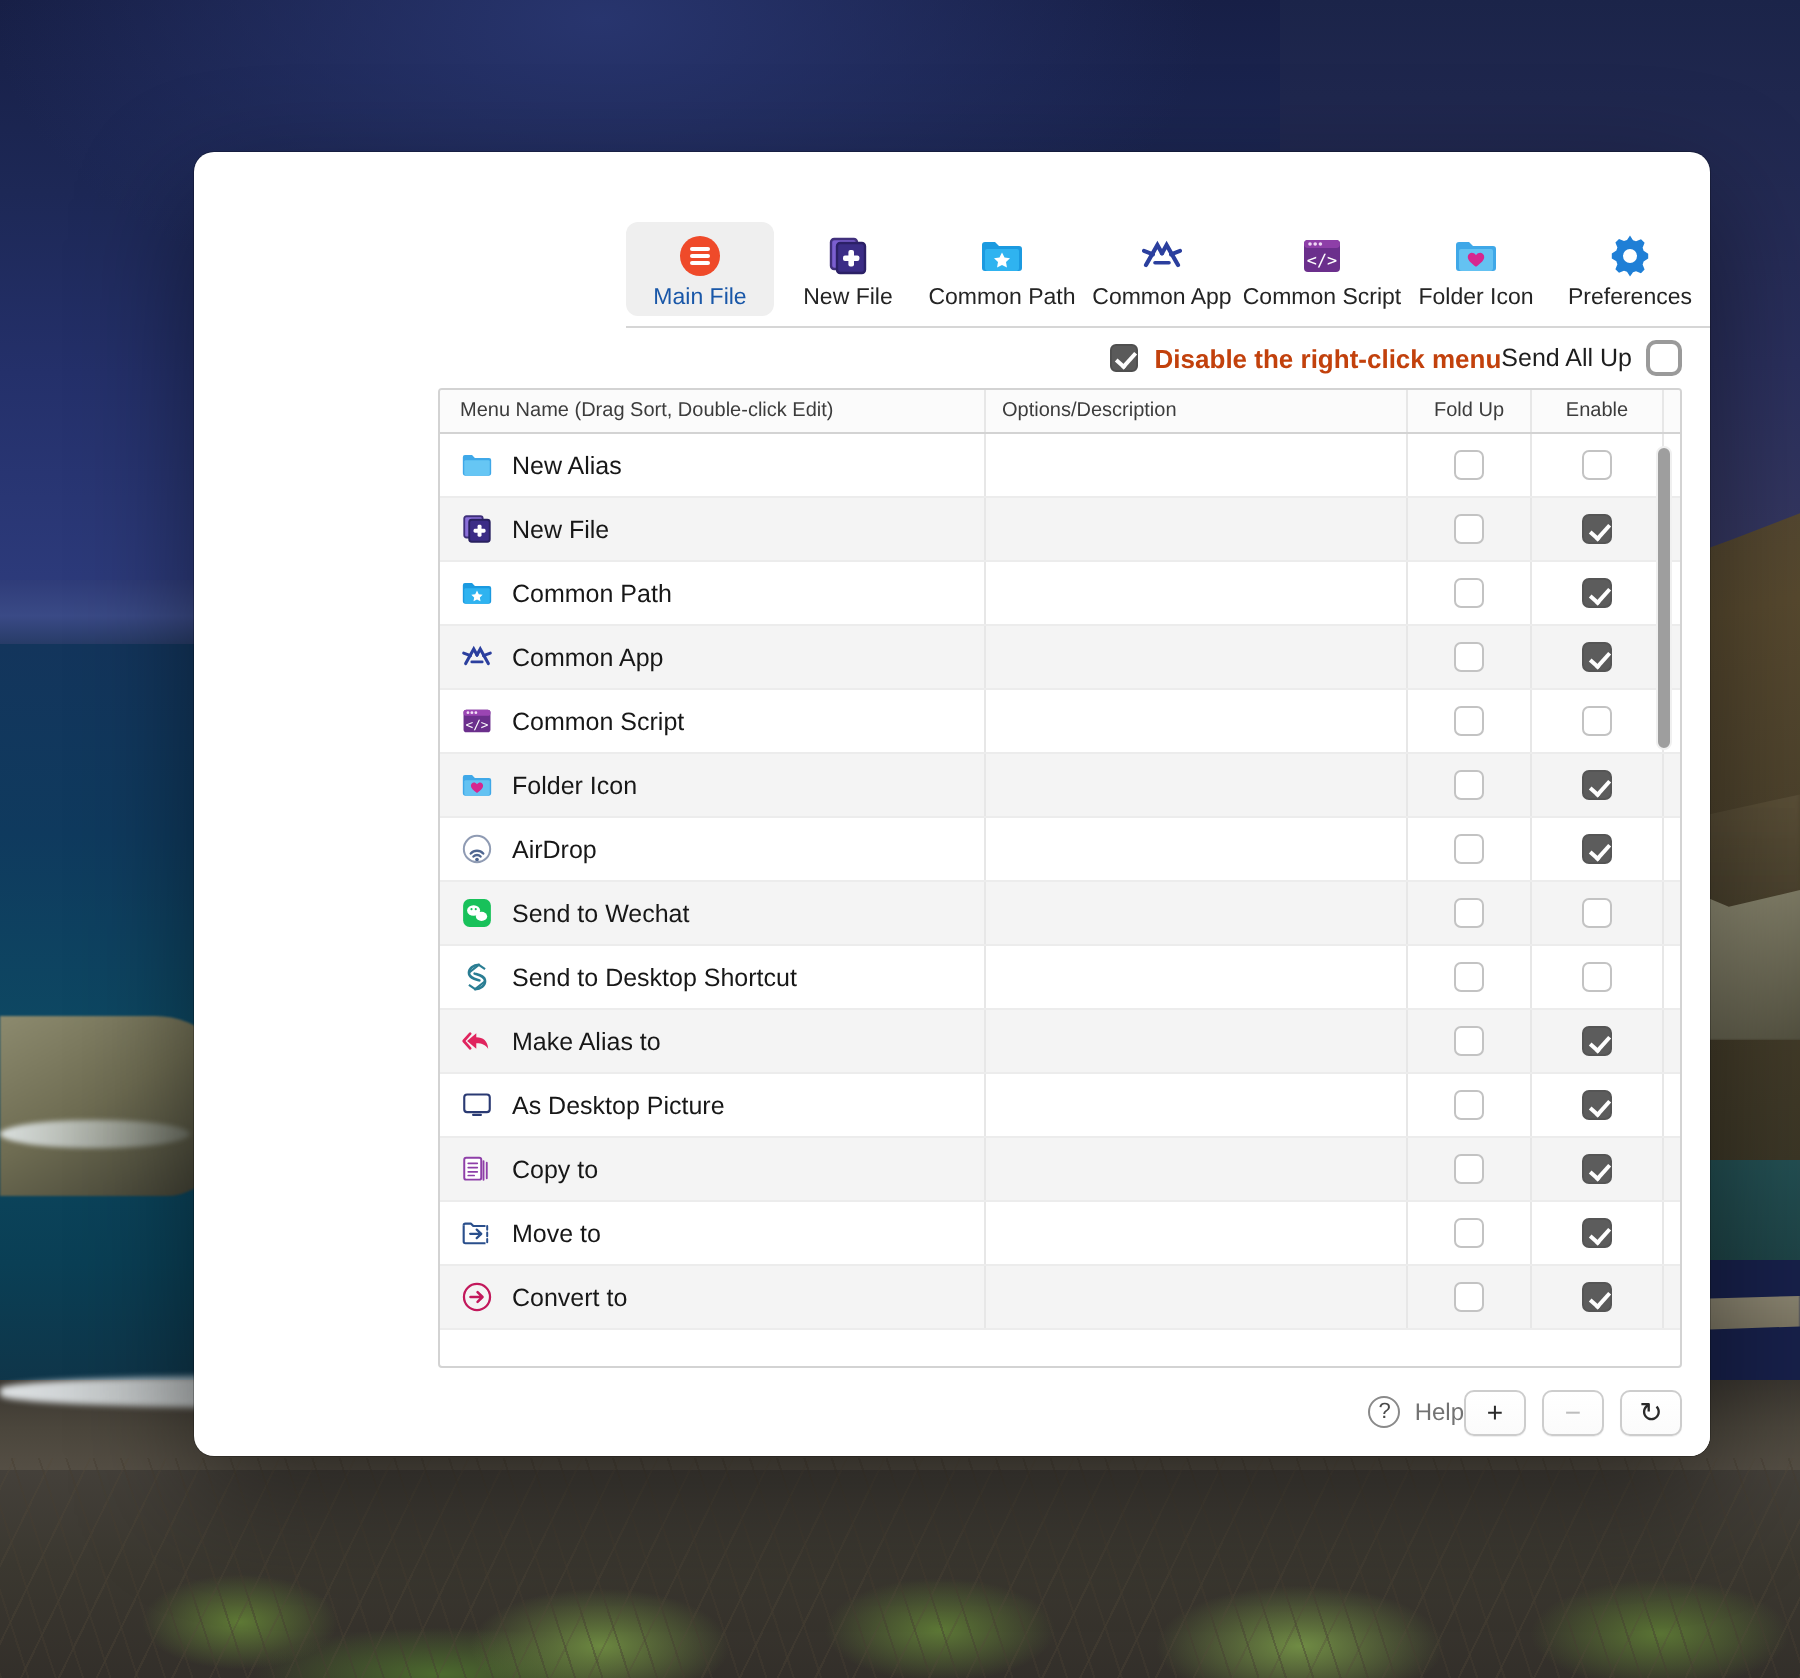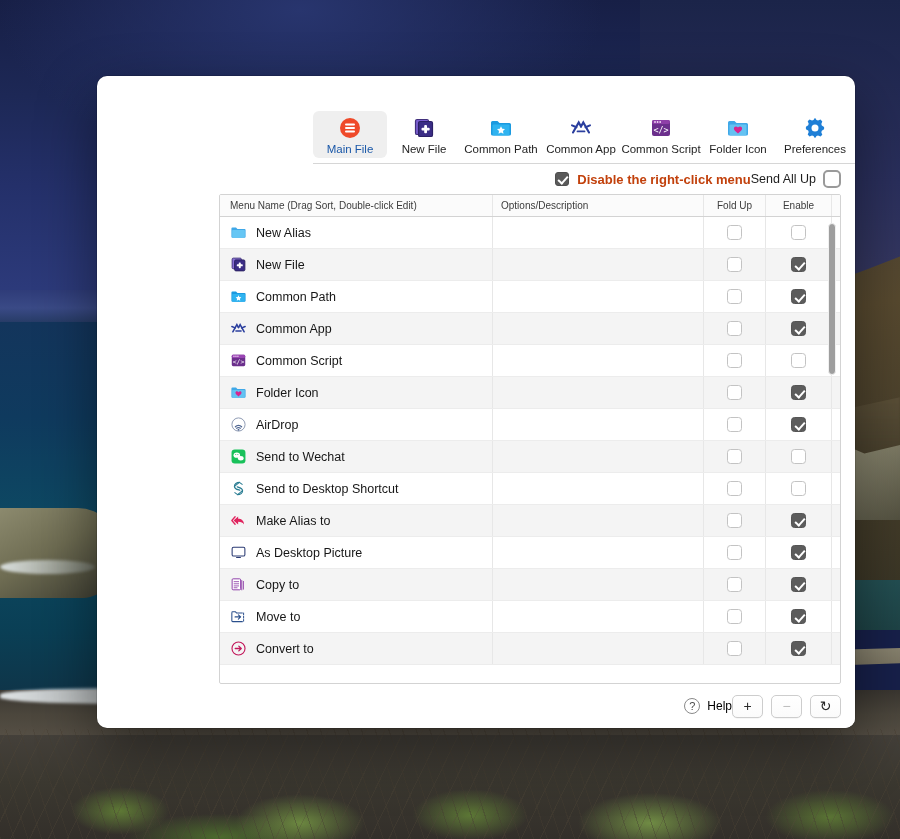--- a/index.html
+++ b/index.html
@@ -332,21 +332,21 @@
   }
   .help-group { display: flex; align-items: center; gap: 7px; }
   .help-circle {
     width: 16px; height: 16px; border-radius: 50%;
     border: 1px solid #8a8a8a;
     color: #4a4a4a;
     font-size: 11px;
     display: flex; align-items: center; justify-content: center;
     line-height: 1;
   }
-  .help-text { font-size: 12px; color: #000000; }
+  .help-text { font-size: 12px; color: #737373; }
   .btn-group { margin-left: auto; display: flex; gap: 8px; }
   .sq-btn {
     width: 31px; height: 23px;
     border: 1px solid #cdcdcd;
     border-radius: 5px;
     background: linear-gradient(180deg,#ffffff,#fbfbfb);
     display: flex; align-items: center; justify-content: center;
     font-size: 14px; color: #2a2a2a;
     box-shadow: 0 .5px .5px rgba(0,0,0,.07);
   }

